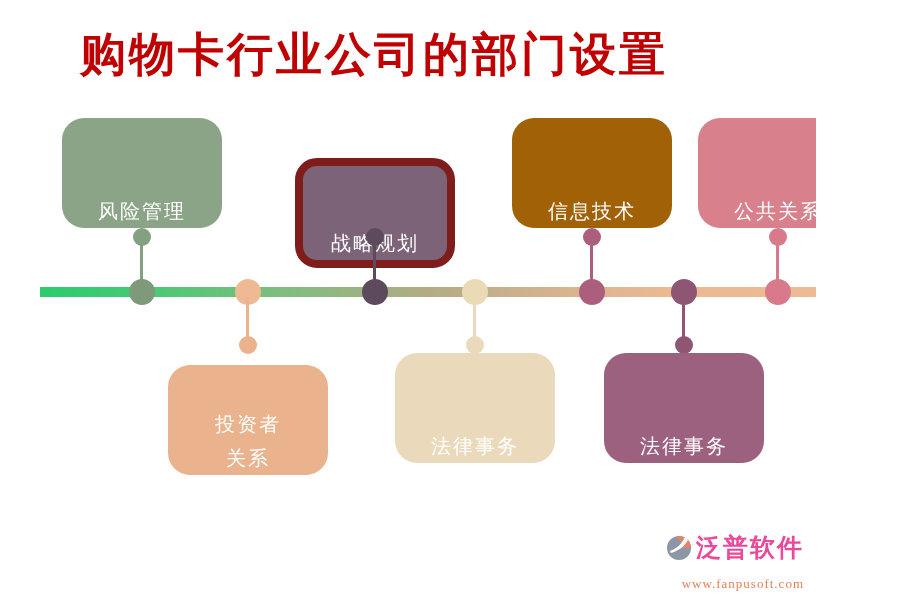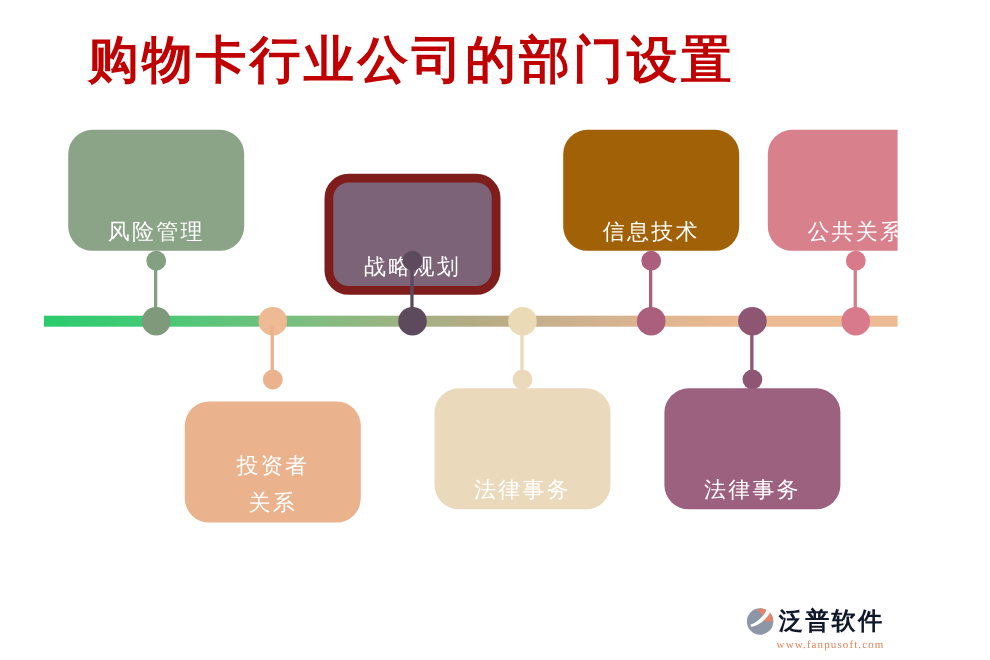--- a/index.html
+++ b/index.html
@@ -61,25 +61,25 @@
   .d5 .box{left:604px;top:353px;background:#9D6180;padding-top:46px;}
   
   .d6 .box{left:698px;top:118px;background:#D8808B;padding-top:46px;}
   .d6 .node-small{left:769px;top:228px;background:#D97A8C;}
   .d6 .stem{left:776px;top:237px;height:50px;background:#D97A8C;}
   .d6 .node-big{left:765px;top:279px;background:#D97A8C;}
   
   #logo{position:absolute;right:12px;bottom:8px;text-align:right;}
   #logo .row{display:flex;align-items:center;justify-content:flex-end;gap:4px;}
   #logo .name{
-    font-size:22px;font-weight:bold;color:#0f172a;letter-spacing:2px;
+    font-size:25px;font-weight:bold;color:#ec4899;letter-spacing:2px;
     font-family:"Liberation Sans","DejaVu Sans",sans-serif;
   }
   #logo .url{
-    font-size:10px;color:#DE8257;letter-spacing:1px;margin-top:1px;
+    font-size:13px;color:#DE8257;letter-spacing:1px;margin-top:12px;
     font-family:"Liberation Serif","DejaVu Serif",serif;
   }
 </style>
 </head>
 <body>
 
 <div id="canvas">
 
   <h1 id="title">购物卡行业公司的部门设置</h1>
 

